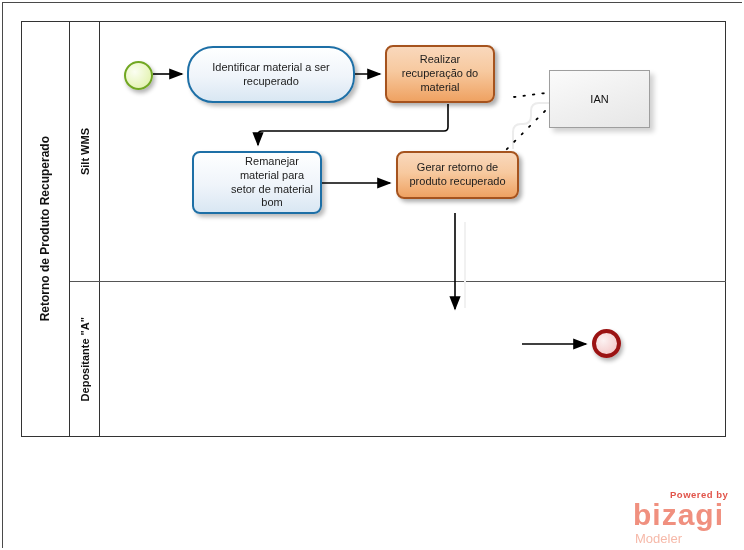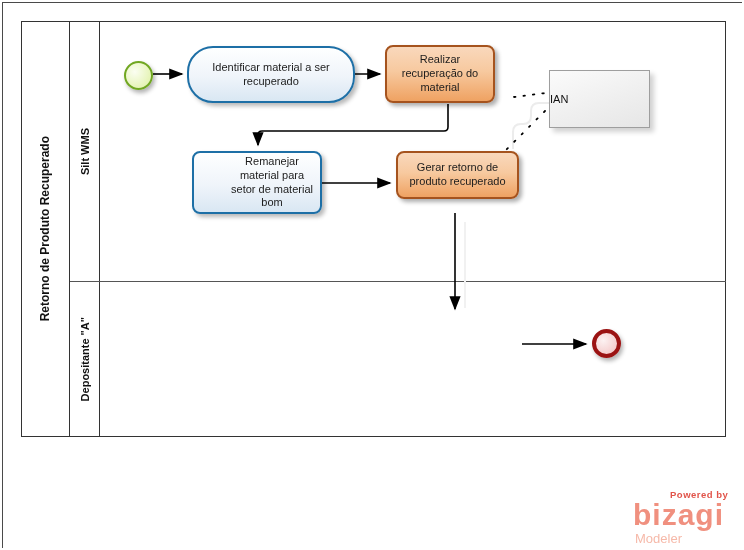--- a/index.html
+++ b/index.html
@@ -32,21 +32,21 @@
   .t-identificar{left:187px;top:46px;width:168px;height:57px;border-radius:26px;}
   .t-realizar{left:385px;top:45px;width:110px;height:58px;}
   .t-remanejar{left:192px;top:151px;width:130px;height:63px;padding-left:36px;}
   .t-gerar{left:396px;top:151px;width:123px;height:48px;}
   .t-receber{left:391px;top:315px;width:131px;height:62px;}
 
   .event{position:absolute;border-radius:50%;box-sizing:border-box;box-shadow:2px 3px 4px rgba(0,0,0,0.30);}
   .start-event{left:124px;top:61px;width:29px;height:29px;border:2.5px solid #71A722;background:radial-gradient(circle at 35% 35%,#FBFEF2 0%,#E6F4B8 70%,#DDF0A9 100%);}
   .end-event{left:592px;top:329px;width:29px;height:29px;border:4px solid #9B1313;background:radial-gradient(circle at 35% 35%,#FCF2F2 0%,#F4CACA 80%);}
 
-  .artifact{position:absolute;left:549px;top:70px;width:101px;height:58px;border:1px solid #9E9E9E;box-sizing:border-box;background:linear-gradient(160deg,#FBFBFB 0%,#EFEFEF 55%,#E6E6E6 100%);box-shadow:4px 4px 5px rgba(0,0,0,0.18);display:flex;align-items:center;justify-content:flex-start;font-size:11px;color:#111;}
+  .artifact{position:absolute;left:549px;top:70px;width:101px;height:58px;border:1px solid #9E9E9E;box-sizing:border-box;background:linear-gradient(160deg,#FBFBFB 0%,#EFEFEF 55%,#E6E6E6 100%);box-shadow:4px 4px 5px rgba(0,0,0,0.18);display:flex;align-items:center;justify-content:center;font-size:11px;color:#111;}
 
   
   .brand{position:absolute;left:633px;top:489px;width:104px;}
   .brand .powered{font-size:9.5px;font-weight:bold;color:#E1544A;margin-left:37px;letter-spacing:0.5px;}
   .brand .wordmark{font-size:30px;font-weight:bold;color:#F0907F;letter-spacing:1px;line-height:0.95;margin-top:1px;}
   .brand .product{font-size:13px;color:#F6B9A9;margin-top:1px;margin-left:2px;}
 </style>
 </head>
 <body>
 

